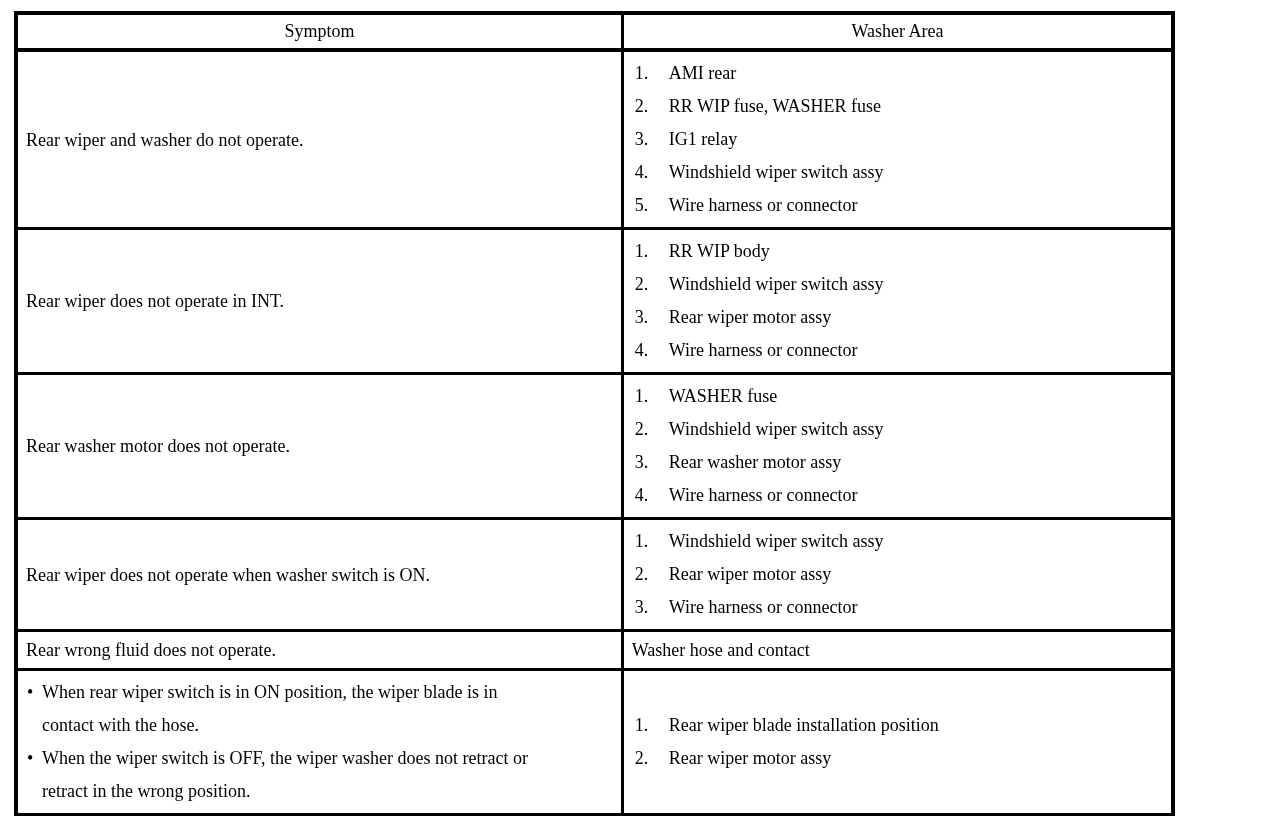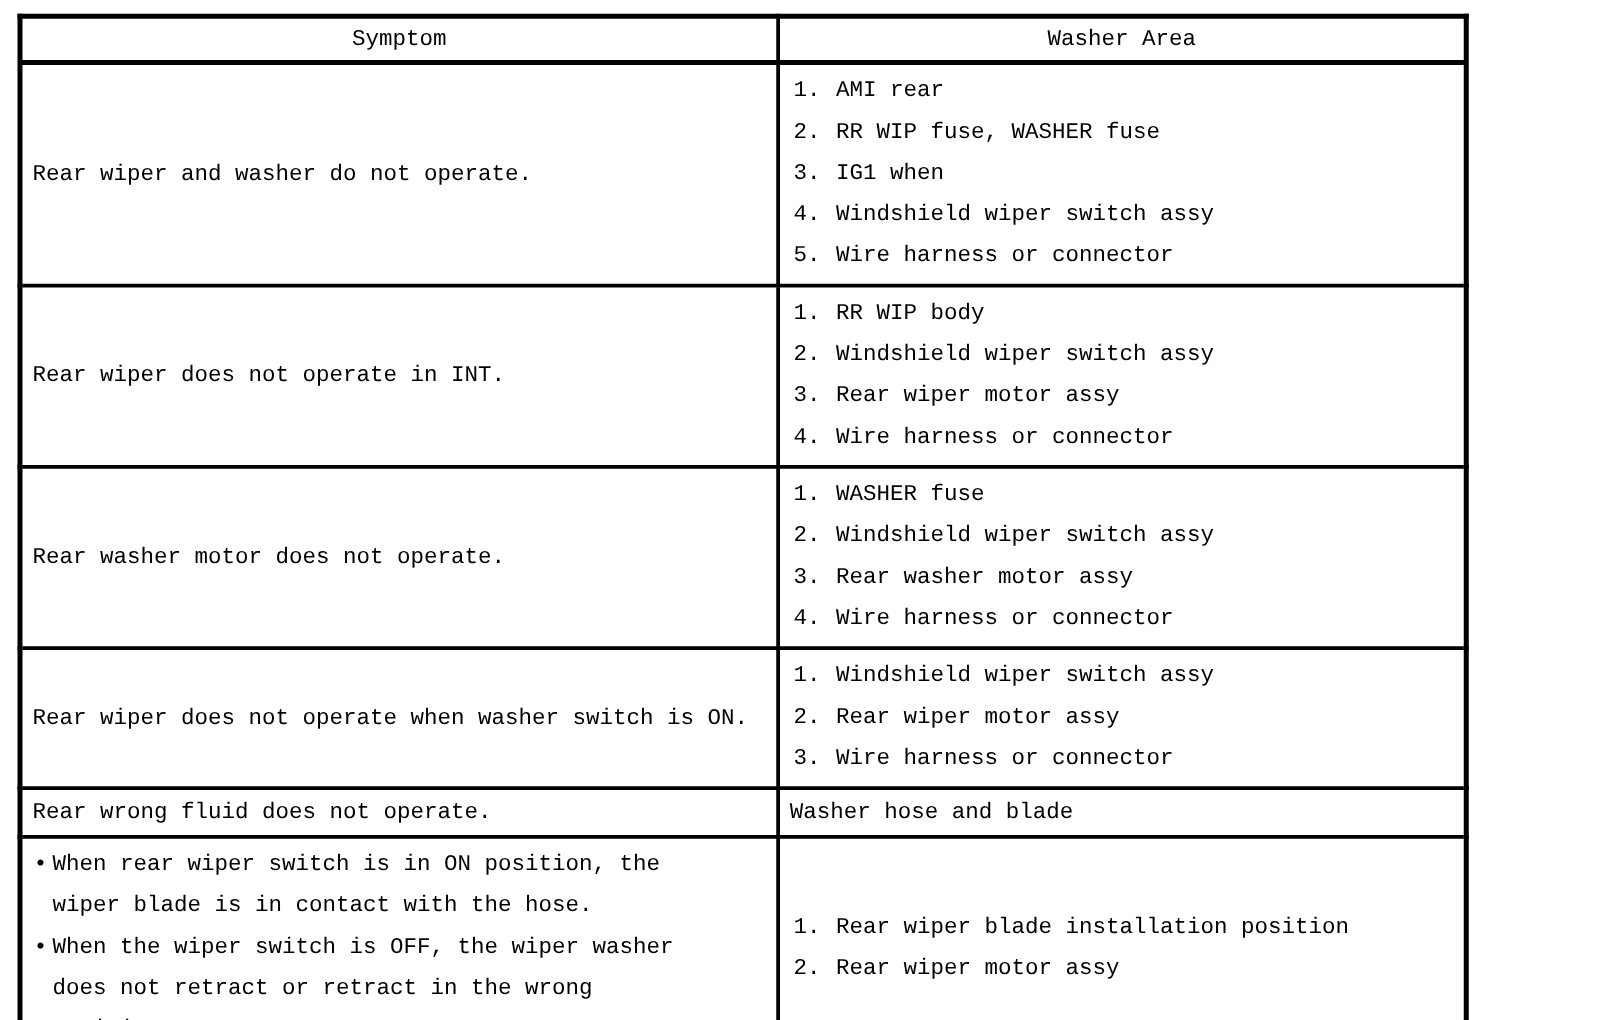--- a/index.html
+++ b/index.html
@@ -8,21 +8,21 @@
     background: #ffffff;
     width: 1280px;
     height: 816px;
     overflow: hidden;
   }
   .page {
     box-sizing: border-box;
     width: 1184px;
     height: 816px;
     padding: 11px 9px 10px 14px;
-    font-family: Liberation Mono, monospace;
+    font-family: Liberation Serif, serif;
     color: #000000;
   }
   table.symptom-table {
     width: 100%;
     border-collapse: collapse;
     table-layout: fixed;
     font-size: 18px;
     color: #000000;
   }
   table.symptom-table, table.symptom-table th, table.symptom-table td {
@@ -106,21 +106,21 @@
               <li>
                 <span class="num">1.</span>
                 <span class="txt">AMI rear</span>
               </li>
               <li>
                 <span class="num">2.</span>
                 <span class="txt">RR WIP fuse, WASHER fuse</span>
               </li>
               <li>
                 <span class="num">3.</span>
-                <span class="txt">IG1 when</span>
+                <span class="txt">IG1 relay</span>
               </li>
               <li>
                 <span class="num">4.</span>
                 <span class="txt">Windshield wiper switch assy</span>
               </li>
               <li>
                 <span class="num">5.</span>
                 <span class="txt">Wire harness or connector</span>
               </li>
             </ol>
@@ -195,21 +195,21 @@
                 <span class="txt">Wire harness or connector</span>
               </li>
             </ol>
           </td>
         </tr>
         <tr>
           <td class="symptom-cell">
             <div class="symptom-text">Rear wrong fluid does not operate.</div>
           </td>
           <td class="suspect-cell">
-            <div class="suspect-plain">Washer hose and blade</div>
+            <div class="suspect-plain">Washer hose and contact</div>
           </td>
         </tr>
         <tr>
           <td class="symptom-cell">
             <ul class="bullet-list">
               <li>When rear wiper switch is in ON position, the wiper blade is in contact with the hose.</li>
               <li>When the wiper switch is OFF, the wiper washer does not retract or retract in the wrong position.</li>
             </ul>
           </td>
           <td class="suspect-cell">

